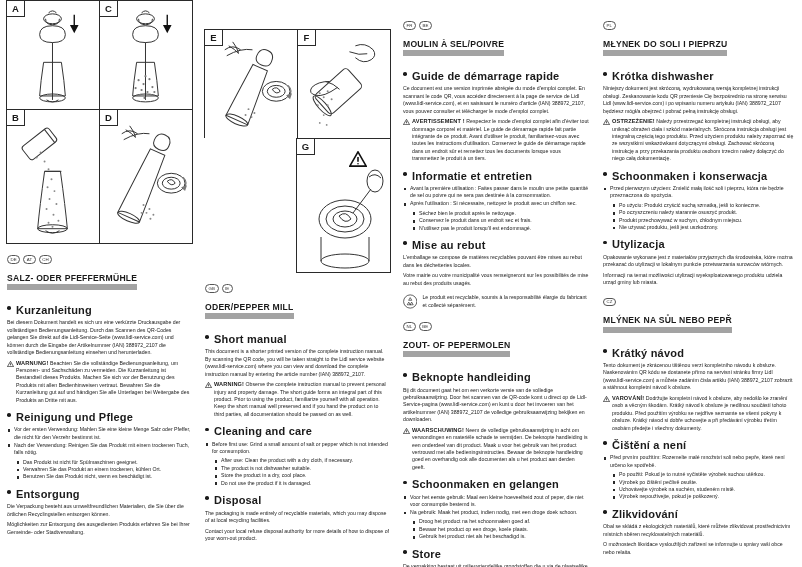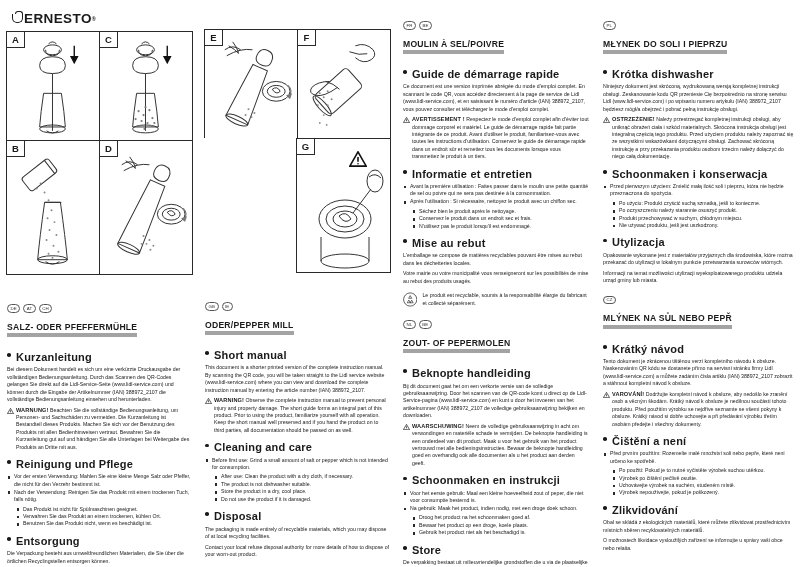--- a/index.html
+++ b/index.html
@@ -59,33 +59,33 @@
     background: #fff;
     font-size: 9.5px; font-weight: bold;
     display: flex; align-items: center; justify-content: center;
     z-index: 4;
   }
   .fig-art { position: absolute; inset: 0; }
   .warn-tri-fig { position: absolute; left: 52px; top: 12px; z-index: 3; }
 
   
   .textcol { padding: 0 7px 0 7px; }
-  .col-1 .textcol, .col-2 .textcol { padding-top: 23px; }
+  .col-1 .textcol, .col-2 .textcol { padding-top: 5px; }
   .col-3 .textcol, .col-4 .textcol { padding-top: 14px; }
 
   .lang-flags { display: flex; gap: 3px; margin: 7px 0 3px; }
   .flag {
     border: 0.8px solid #555; border-radius: 6px;
     font-size: 4.4px; line-height: 5.4px;
     padding: 0.6px 2.4px; color: #333;
     letter-spacing: .2px;
   }
   h1.doc-title {
     font-size: 8.6px; font-weight: bold; letter-spacing: .25px;
-    border-bottom: 4px solid #a3a3a3;
+    border-bottom: 6px solid #a3a3a3;
     display: inline-block; padding-bottom: 1.2px;
     margin-bottom: 7px;
   }
   h2.sec {
     font-size: 11px; font-weight: bold; letter-spacing: .2px;
     margin: 7px 0 3.5px 9px; position: relative;
   }
   h2.sec::before {
     content: ""; position: absolute; left: -9px; top: 2.4px;
     width: 3.6px; height: 3.6px; border-radius: 50%;
@@ -127,25 +127,20 @@
   .recyc .rtext { font-size: 5.2px; line-height: 7.4px; padding-top: 2px; }
   svg { display: block; }
 </style>
 </head>
 <body>
 
 <div class="page">
 
   <div class="col col-1">
 
-    <div class="brand">
-      <span class="brand-mark"></span>
-      <span class="brand-name">ERNESTO</span>
-      <span class="brand-reg">®</span>
-    </div>
 
     <div class="figs">
       <div class="fig-row">
         <div class="fig">
           <span class="fig-label">A</span>
           <svg class="fig-art" viewBox="0 0 93 110">
             <g fill="none" stroke="#333" stroke-width="1">
               <ellipse cx="46" cy="18" rx="9" ry="5"></ellipse>
               <path d="M39 18 q0 6 7 6 q7 0 7-6"></path>
               <path d="M42 12 q4-4 8 0"></path>
@@ -477,21 +472,21 @@
           <svg width="7" height="6" viewBox="0 0 10 9">
               <polygon points="5,0.5 9.6,8.5 0.4,8.5" fill="none" stroke="#111" stroke-width="1"></polygon>
               <line x1="5" y1="3.4" x2="5" y2="6" stroke="#111" stroke-width="1"></line>
               <circle cx="5" cy="7.2" r="0.5" fill="#111"></circle>
             </svg>
         </span>
         <span class="wtext"><b class="wlabel">WAARSCHUWING!</b>
         <span>Neem de volledige gebruiksaanwijzing in acht om verwondingen en materiële schade te vermijden. De beknopte handleiding is een onderdeel van dit product. Maak u voor het gebruik van het product vertrouwd met alle bedieningsinstructies. Bewaar de beknopte handleiding goed en overhandig ook alle documenten als u het product aan derden geeft.</span></span>
       </div>
 
-      <h2 class="sec">Schoonmaken en instrukcji</h2>
+      <h2 class="sec">Schoonmaken en gelangen</h2>
       <ul class="l1">
         <li>Voor het eerste gebruik: Maal een kleine hoeveelheid zout of peper, die niet voor consumptie bestemd is.</li>
         <li>Na gebruik: Maak het product, indien nodig, met een droge doek schoon.</li>
       </ul>
       <ul class="l2">
         <li>Droog het product na het schoonmaken goed af.</li>
         <li>Bewaar het product op een droge, koele plaats.</li>
         <li>Gebruik het product niet als het beschadigd is.</li>
       </ul>
 

